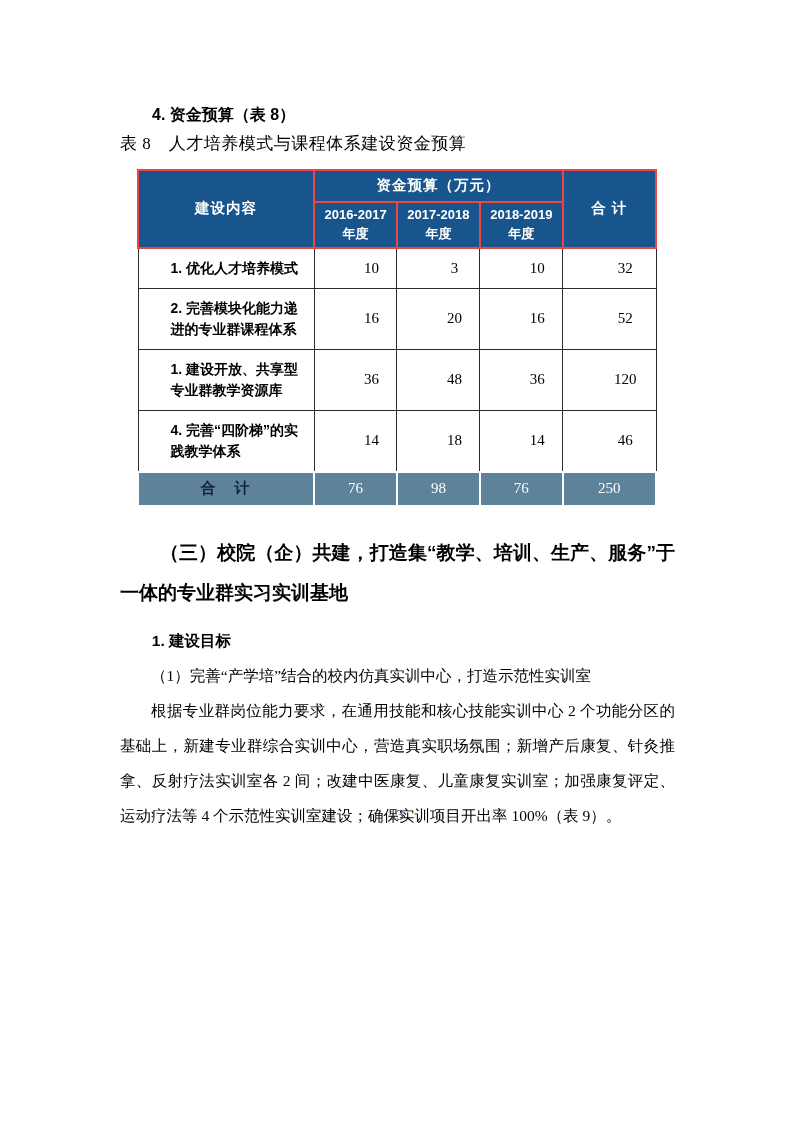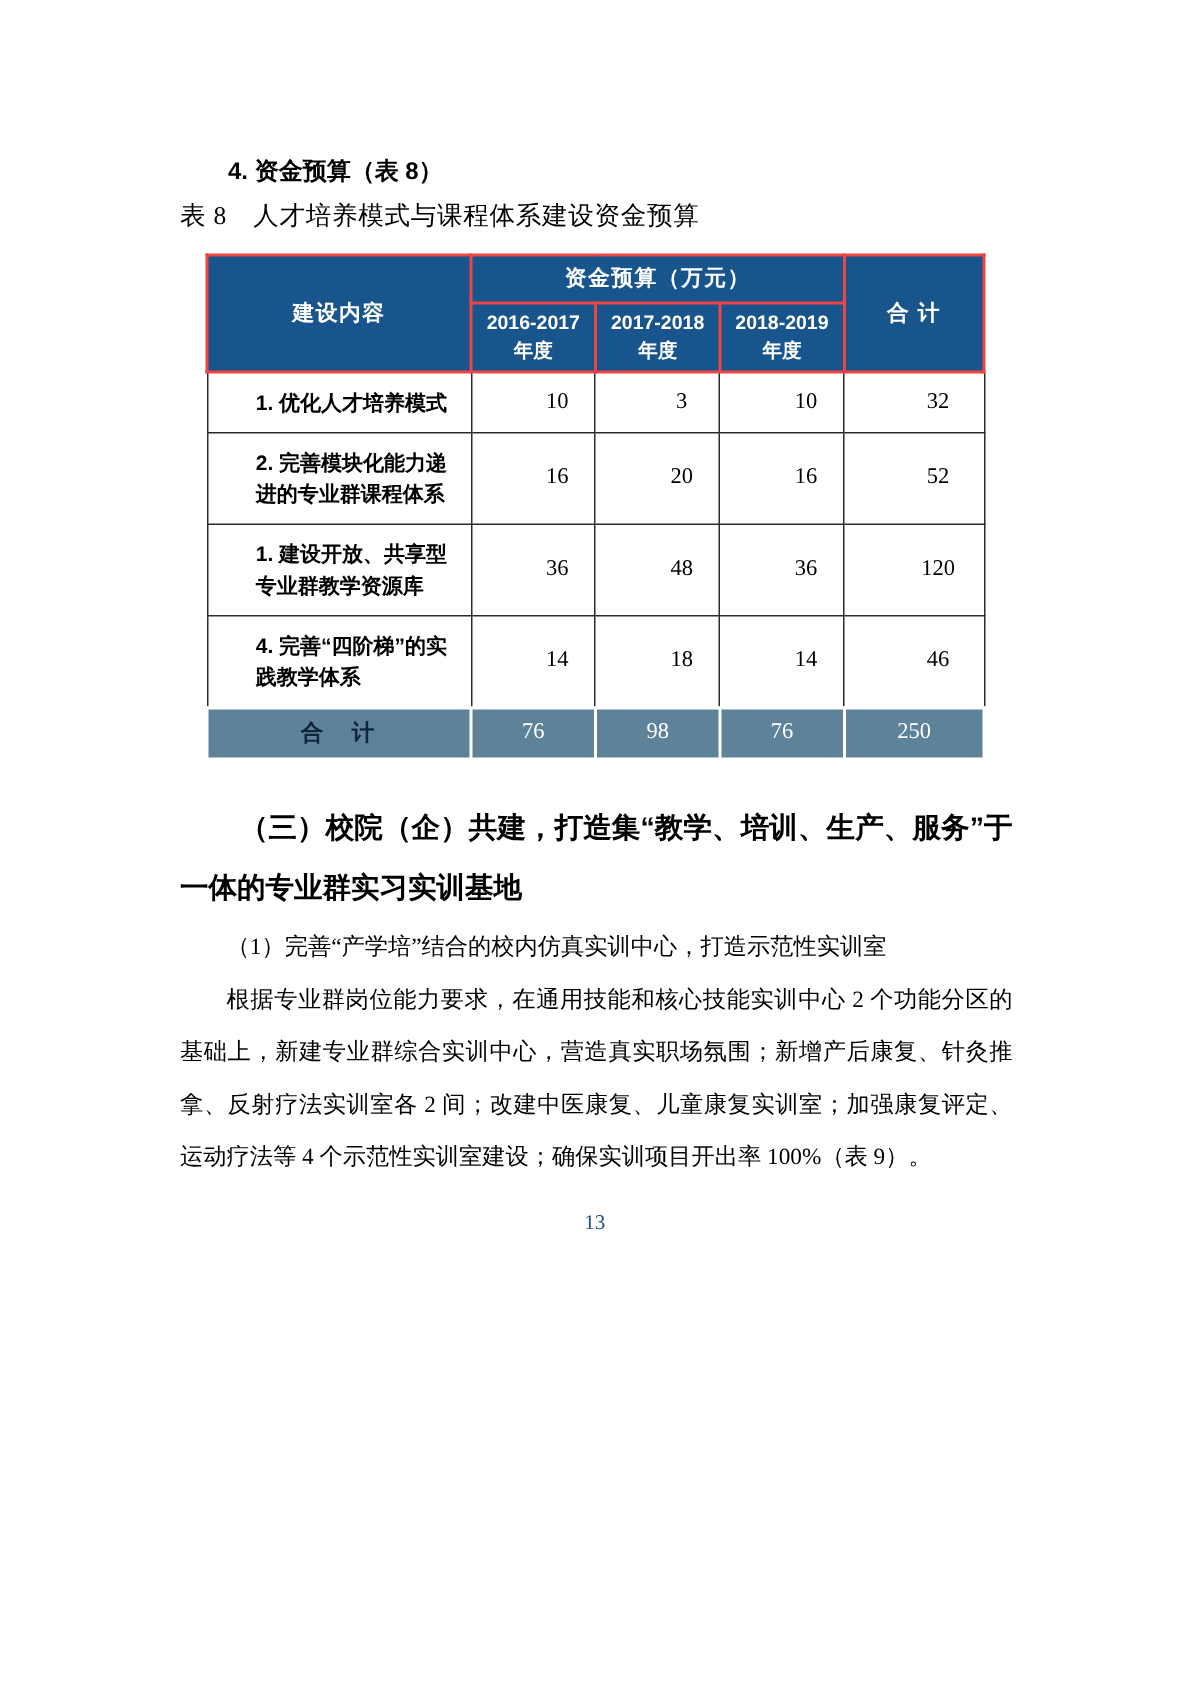--- a/index.html
+++ b/index.html
@@ -194,20 +194,21 @@
         <td class="total-num">76</td>
         <td class="total-num">98</td>
         <td class="total-num">76</td>
         <td class="total-num">250</td>
       </tr>
     </tfoot>
   </table>
 
   <div class="h-section">（三）校院（企）共建，打造集“教学、培训、生产、服务”于一体的专业群实习实训基地</div>
 
+  <div class="h-sub">1. 建设目标</div>
 
 
 
   <p class="para-item">（1）完善“产学培”结合的校内仿真实训中心，打造示范性实训室</p>
 
   <p class="para">根据专业群岗位能力要求，在通用技能和核心技能实训中心 2 个功能分区的基础上，新建专业群综合实训中心，营造真实职场氛围；新增产后康复、针灸推拿、反射疗法实训室各 2 间；改建中医康复、儿童康复实训室；加强康复评定、运动疗法等 4 个示范性实训室建设；确保实训项目开出率 100%（表 9）。</p>
 
   <div class="page-number">13</div>
 
 </div>

